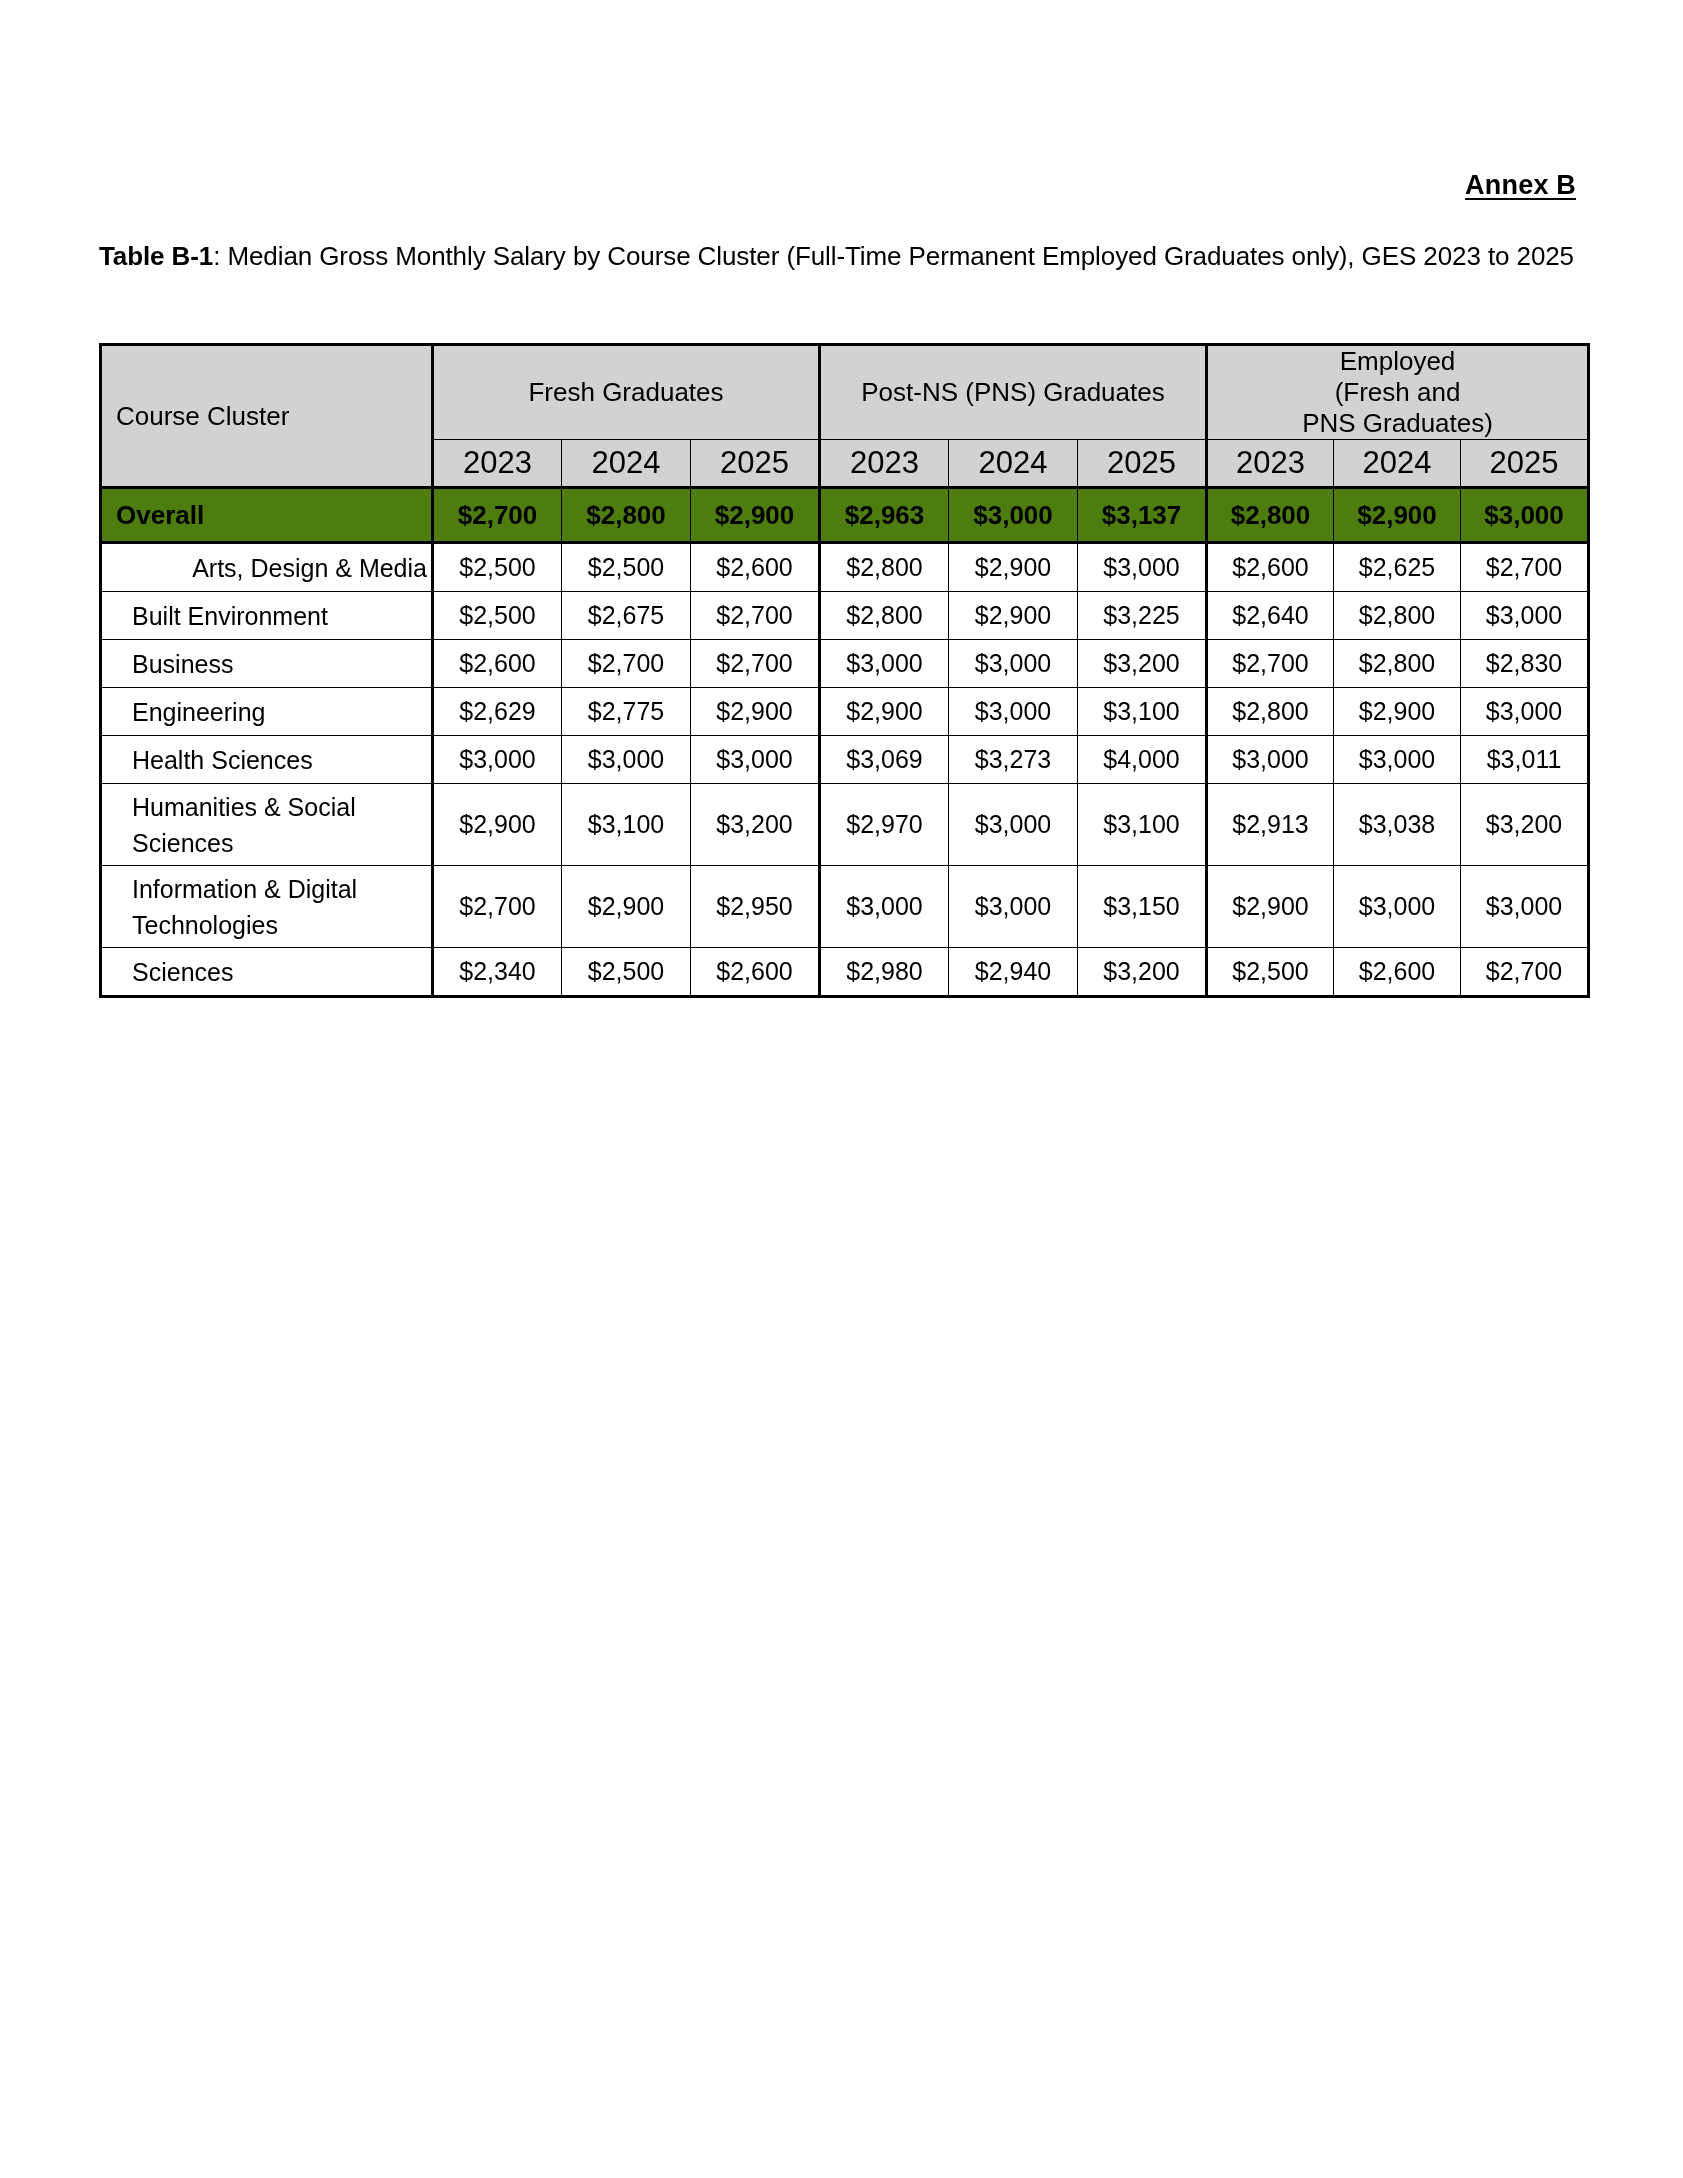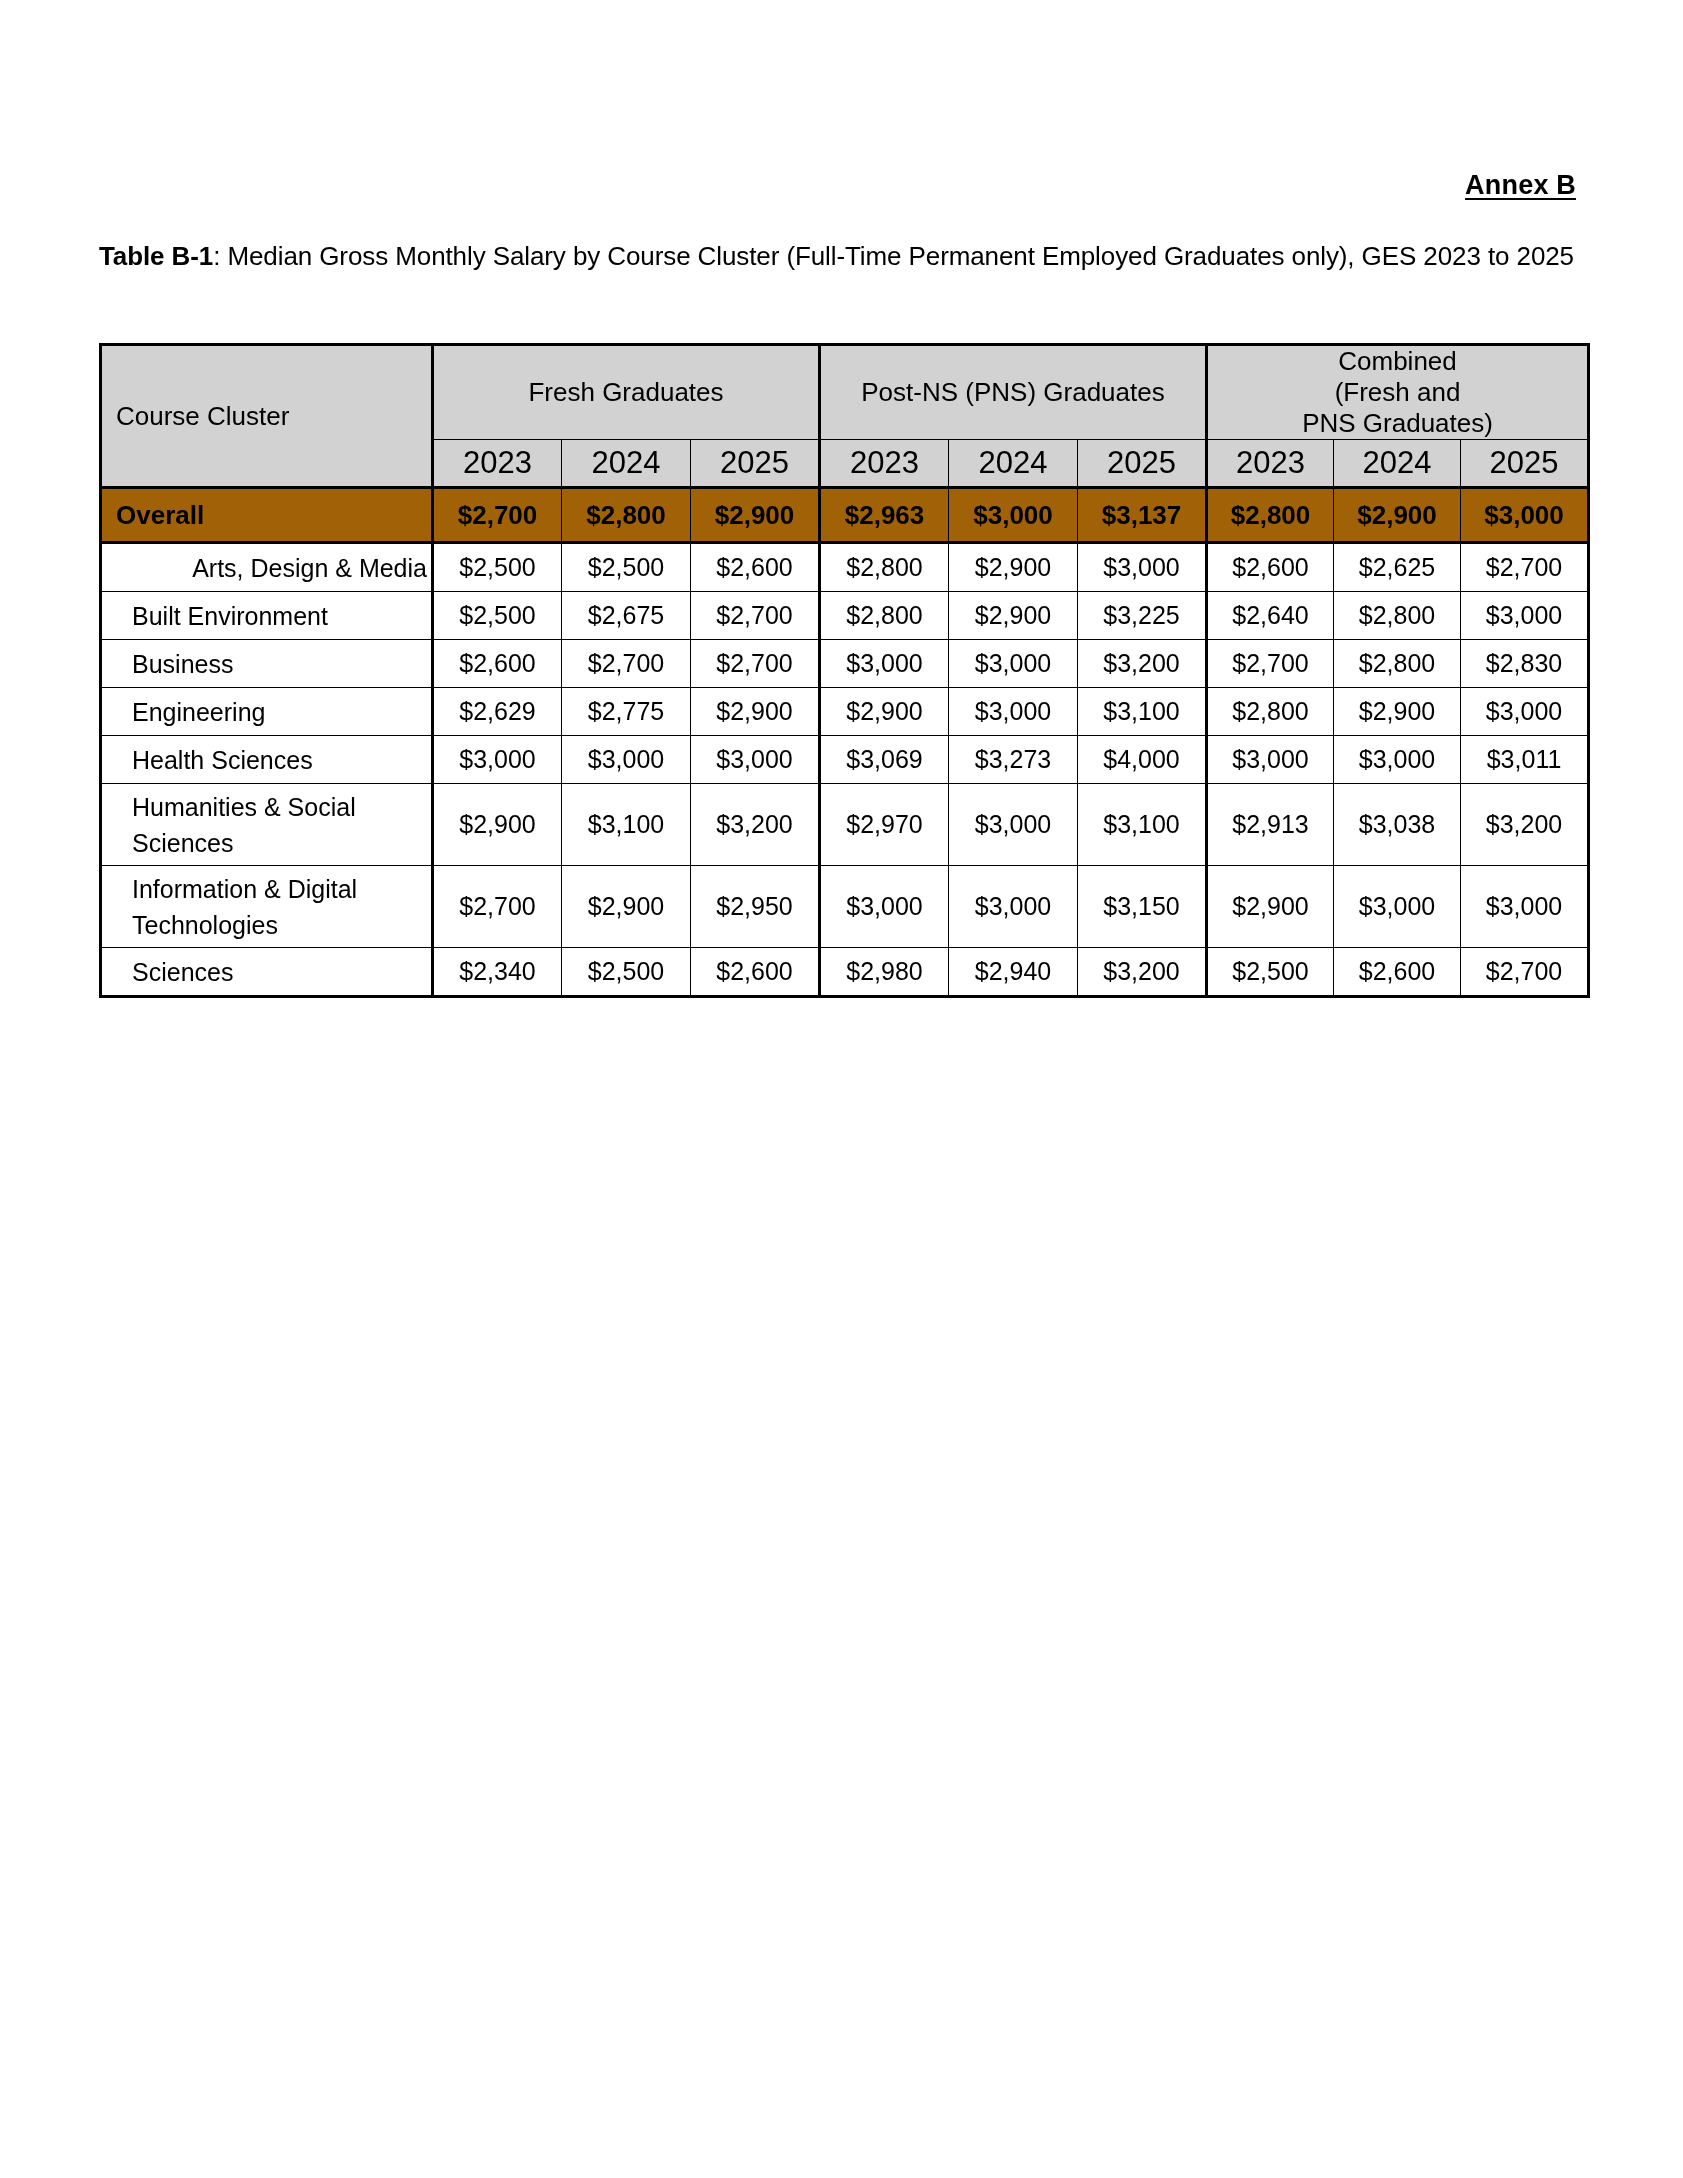--- a/index.html
+++ b/index.html
@@ -87,21 +87,21 @@
     text-align: center;
     font-weight: bold;
     font-size: 31px;
     height: 46px;
   }
   .grp-sep-left { border-left: 3.4px solid #000 !important; }
   .thick-top { border-top: 3.4px solid #000 !important; }
   .thick-bottom { border-bottom: 3.4px solid #000 !important; }
 
   tr.row-overall td {
-    background: #a16207;
+    background: #4d7c0f;
     font-weight: bold;
     font-size: 26px;
   }
   tr.row-overall td.lbl {
     text-align: left;
     padding-left: 14px !important;
   }
   td.lbl {
     text-align: left;
     padding-left: 30px !important;
@@ -161,21 +161,21 @@
         <col style="width:127px">
           <col style="width:127px">
           <col style="width:128px">
       </colgroup>
       <thead>
         <tr>
           <th class="hdr-cluster" rowspan="2" style="height:139px">Course Cluster</th>
           <th class="hdr grp-sep-left" colspan="3" style="height:93px">Fresh Graduates</th>
           <th class="hdr grp-sep-left" colspan="3">Post-NS (PNS) Graduates</th>
           <th class="hdr grp-sep-left" colspan="3">
-            <div>Combined</div>
+            <div>Employed</div>
             <div>(Fresh and</div>
             <div>PNS Graduates)</div>
           </th>
         </tr>
         <tr>
           <th class="hdr-year grp-sep-left">2023</th>
           <th class="hdr-year">2024</th>
           <th class="hdr-year">2025</th>
           <th class="hdr-year grp-sep-left">2023</th>
           <th class="hdr-year">2024</th>

